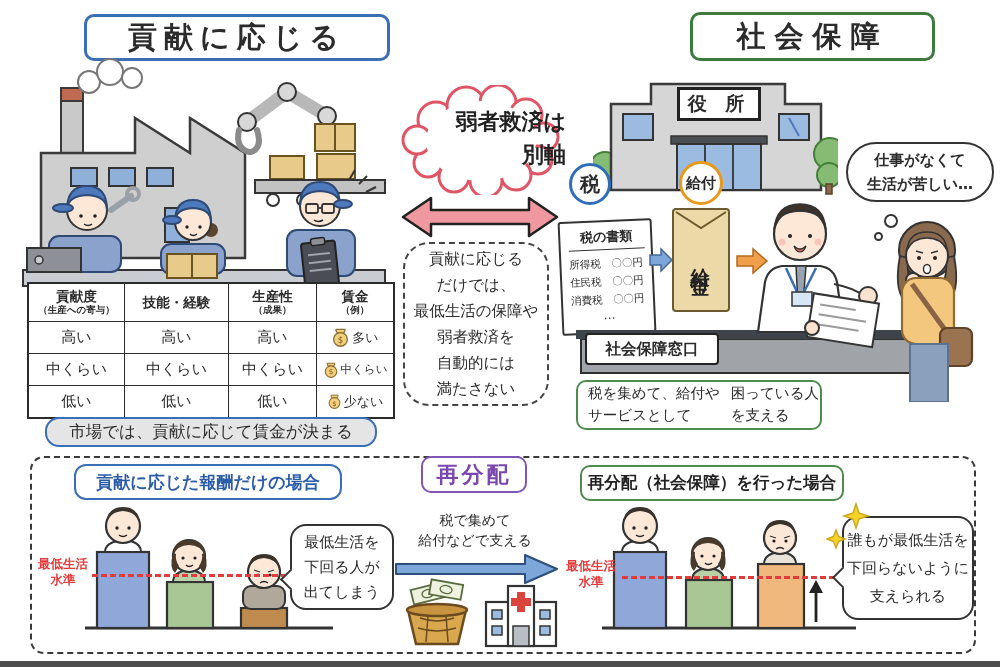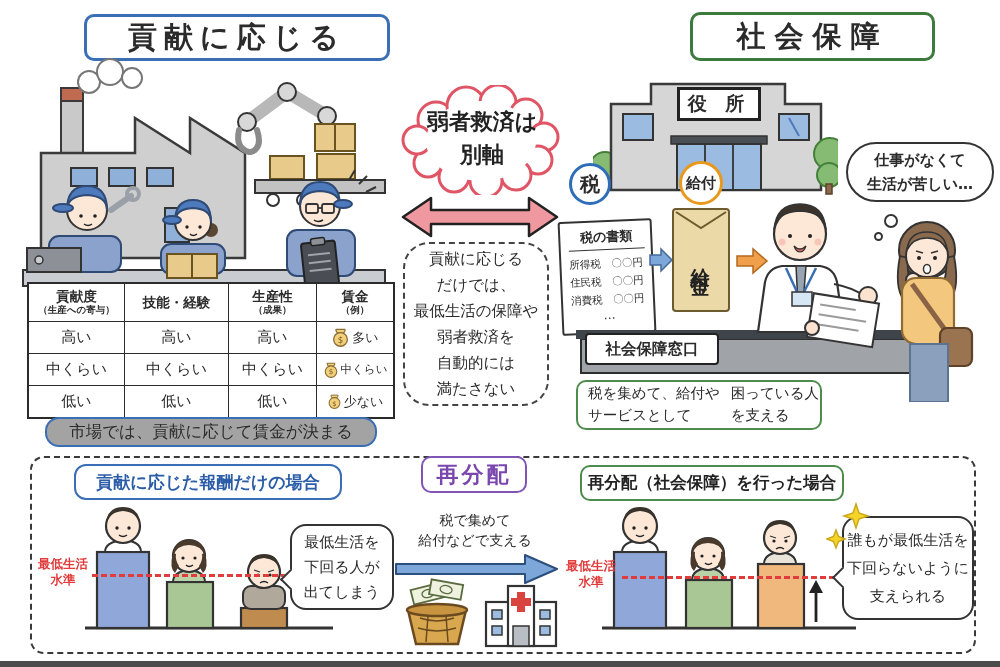--- a/index.html
+++ b/index.html
@@ -12,21 +12,21 @@
 
   
   .title-box {
     border-radius:10px; background:#fff; font-weight:bold;
     display:flex; align-items:center; justify-content:center;
   }
   .title-left { border:3px solid #3b6fb5; font-size:29px; letter-spacing:7px; }
   .title-right { border:3px solid #3d7a3d; font-size:29px; letter-spacing:9px;margin-left:37px; }
 
   
-  .cloud-text { text-align:center; font-weight:bold; font-size:22px; line-height:33px; color:#222; }
+  .cloud-text { text-align:right; font-weight:bold; font-size:22px; line-height:33px; color:#222; }
 
   
   .mid-note {
     border:2.5px dashed #444; border-radius:26px;
     font-size:15.5px; line-height:26px; text-align:center;
     display:flex; flex-direction:column; justify-content:center;
   }
 
   
   .ftable { border:2.5px solid #2b2b2b; background:#fff; display:grid;
@@ -35,21 +35,21 @@
     display:flex; flex-direction:column; align-items:center; justify-content:center; }
   .ftable .cell.last-col { border-right:none; }
   .ftable .cell.last-row { border-bottom:none; }
   .ftable .hmain { font-size:13.5px; font-weight:bold; line-height:15px; }
   .ftable .hsub  { font-size:9.5px; font-weight:bold; }
   .ftable .val { font-size:15px; }
   .wage { display:flex; flex-direction:row; align-items:center; gap:2px; font-size:13px; }
   .wage.small { font-size:11.5px; }
 
   .caption-box {
-    border:2.5px solid #3b6fb5; border-radius:14px; background:#a3a3a3;
+    border:2.5px solid #3b6fb5; border-radius:14px; background:#e5e5e5;
     font-size:16.5px; display:flex; align-items:center; justify-content:center;
   }
 
   
   .badge { border-radius:50%; background:#fff; font-weight:bold;
     display:flex; align-items:center; justify-content:center; }
   .badge-tax { border:3px solid #2f6db8; font-size:20px; }
   .badge-benefit { border:3px solid #e8991c; font-size:15px; }
   .building-sign { background:#fff; border:2px solid #222; font-weight:bold;
     font-size:19px; letter-spacing:6px; display:flex; align-items:center; justify-content:center; }

